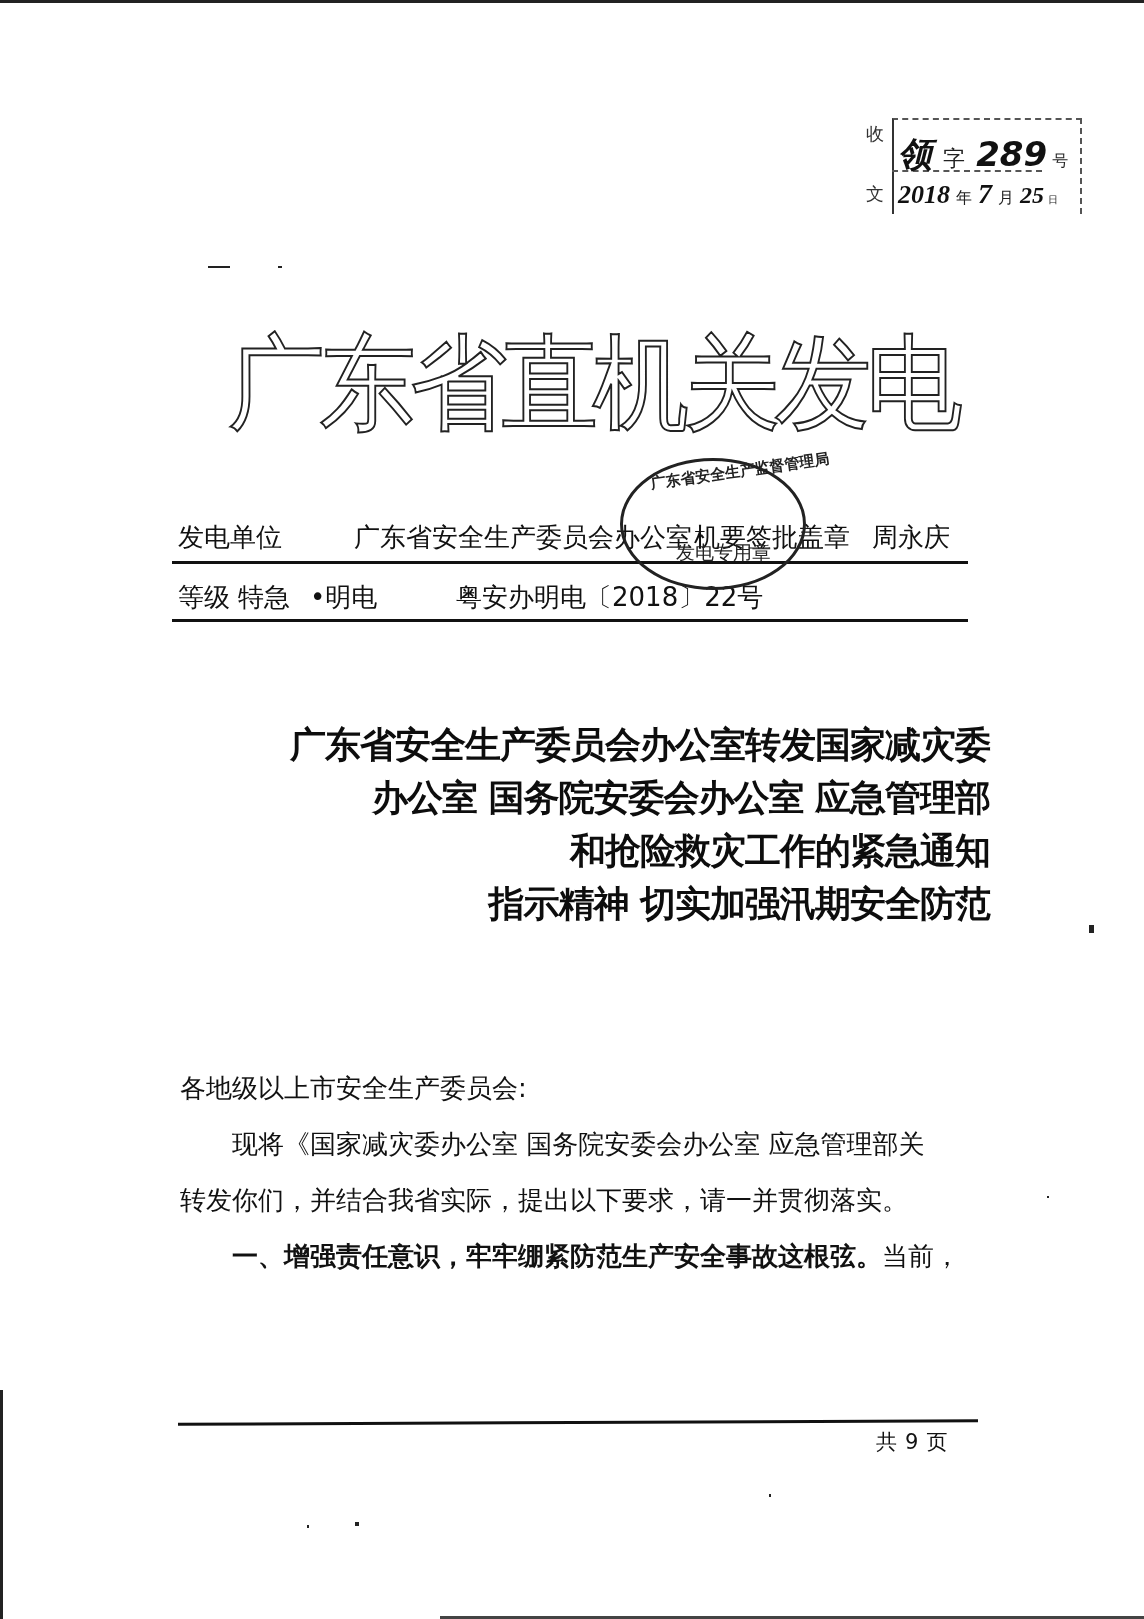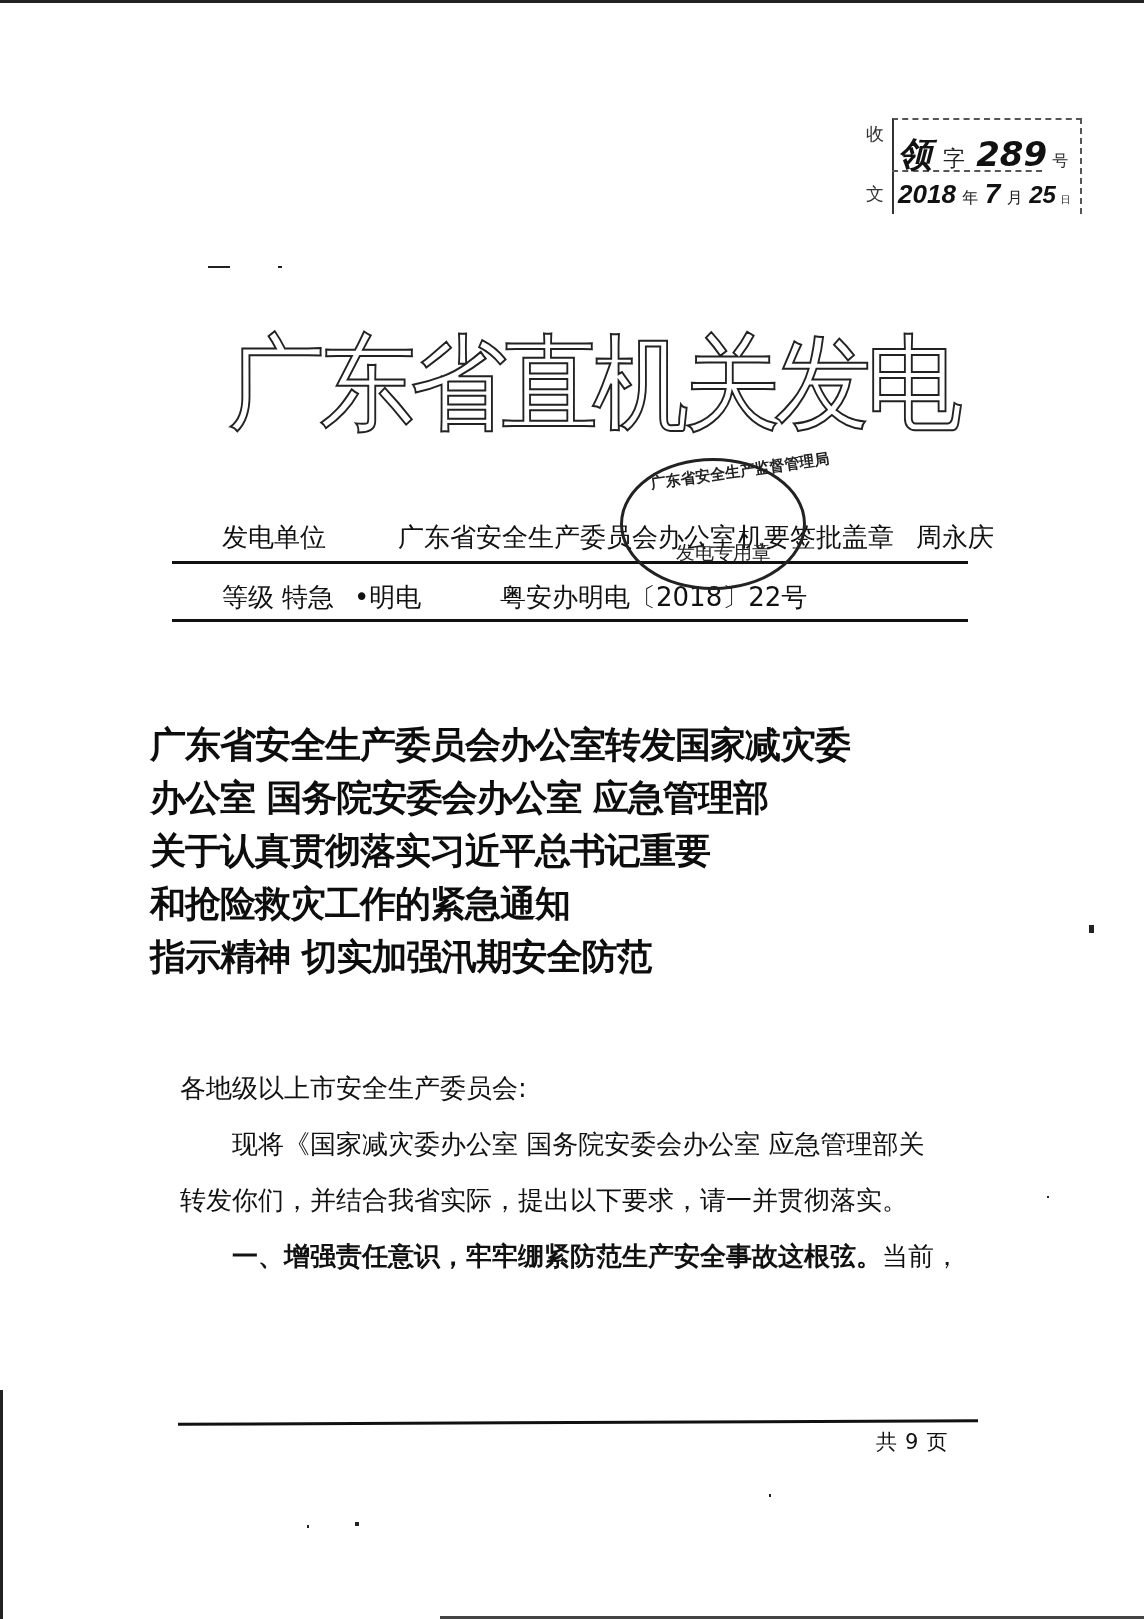--- a/index.html
+++ b/index.html
@@ -14,50 +14,50 @@
     .receipt-stamp { position: absolute; left: 858px; top: 112px; width: 232px; height: 106px; }
     .receipt-stamp .side-label { position: absolute; left: 0; top: 0; width: 30px; height: 106px;
       font-family: "DejaVu Sans", sans-serif; font-size: 18px; color: #333; }
     .receipt-stamp .side-label span { position: absolute; left: 8px; }
     .receipt-stamp .box { position: absolute; left: 34px; top: 6px; width: 190px; height: 96px;
       border-left: 2px solid #333; border-top: 2px dashed #555; border-right: 2px dashed #555; }
     .receipt-stamp .divider { position: absolute; left: 34px; top: 58px; width: 150px; border-top: 2px dashed #555; }
     .receipt-stamp .row1 { position: absolute; left: 40px; top: 20px; white-space: nowrap;
       font-family: "DejaVu Sans", sans-serif; font-style: italic; }
     .receipt-stamp .row2 { position: absolute; left: 40px; top: 66px; white-space: nowrap;
-      font-family: Liberation Sans, sans-serif; font-style: italic; }
+      font-family: Liberation Serif, serif; font-style: italic; }
     .hand { font-size: 34px; font-weight: bold; color: #111; }
     .print { font-size: 22px; color: #222; font-style: normal; margin: 0 6px; }
 
     .stray { position: absolute; background: #222; }
 
     
     .masthead { position: absolute; left: 228px; top: 318px; width: 700px; height: 130px;
       font-family: "DejaVu Serif", "Liberation Serif", serif; font-size: 104px; letter-spacing: -6px;
       color: #ffffff; -webkit-text-stroke: 2px #222; line-height: 130px; white-space: nowrap; transform: scaleX(0.93); transform-origin: left top; }
 
     
     .hdr-row { position: absolute; left: 178px; width: 790px; font-family: "DejaVu Sans", sans-serif;
       font-size: 26px; white-space: nowrap; color: #111; }
     .hdr-row.r1 { top: 520px; }
     .hdr-row.r2 { top: 580px; }
-    .hdr-row span { position: absolute; top: 0; margin-left: 44px; }
+    .hdr-row span { position: absolute; top: 0; }
     .rule { position: absolute; left: 172px; width: 796px; height: 3px; background: #111; }
     .rule.a { top: 561px; }
     .rule.b { top: 619px; }
 
     
     .seal { position: absolute; left: 620px; top: 458px; width: 186px; height: 132px; border: 3px solid #222;
       border-radius: 50%; }
     .seal-arc { position: absolute; left: 650px; top: 462px; font-family: "DejaVu Sans", sans-serif; font-size: 15px;
       font-weight: bold; transform: rotate(-8deg); white-space: nowrap; color: #222; }
     .seal-bottom { position: absolute; left: 676px; top: 540px; font-family: "DejaVu Sans", sans-serif; font-size: 19px; color: #222; }
 
     
-    .title { position: absolute; left: 150px; top: 718px; width: 840px; text-align: left;
+    .title { position: absolute; left: 150px; top: 718px; width: 840px; text-align: right;
       font-family: "DejaVu Sans", sans-serif; font-weight: bold; font-size: 36px; line-height: 53px; color: #0d0d0d; letter-spacing: -1px; }
     .title div { white-space: nowrap; }
 
     
     .body-text { position: absolute; left: 180px; top: 1060px; width: 780px;
       font-family: "DejaVu Sans", sans-serif; font-size: 26px; line-height: 56px; color: #111; }
     .body-text p { white-space: nowrap; }
     .indent { padding-left: 52px; }
     .bold { font-weight: bold; }
 
@@ -120,21 +120,20 @@
 </div>
 <div class="rule b"></div>
 
 <div class="seal"></div>
 <div class="seal-arc">广东省安全生产监督管理局</div>
 <div class="seal-bottom">发电专用章</div>
 
 <div class="title">
   <div>广东省安全生产委员会办公室转发国家减灾委</div>
   <div>办公室  国务院安委会办公室  应急管理部</div>
-  <div>关于认真贯彻落实习近平总书记重要</div>
   <div>和抢险救灾工作的紧急通知</div>
   <div>指示精神  切实加强汛期安全防范</div>
 </div>
 
 <div class="body-text">
   <p>各地级以上市安全生产委员会:</p>
   <p class="indent">现将《国家减灾委办公室  国务院安委会办公室  应急管理部关</p>
   <p>转发你们，并结合我省实际，提出以下要求，请一并贯彻落实。</p>
   <p class="indent"><span class="bold">一、增强责任意识，牢牢绷紧防范生产安全事故这根弦。</span><span>当前，</span></p>
 </div>

